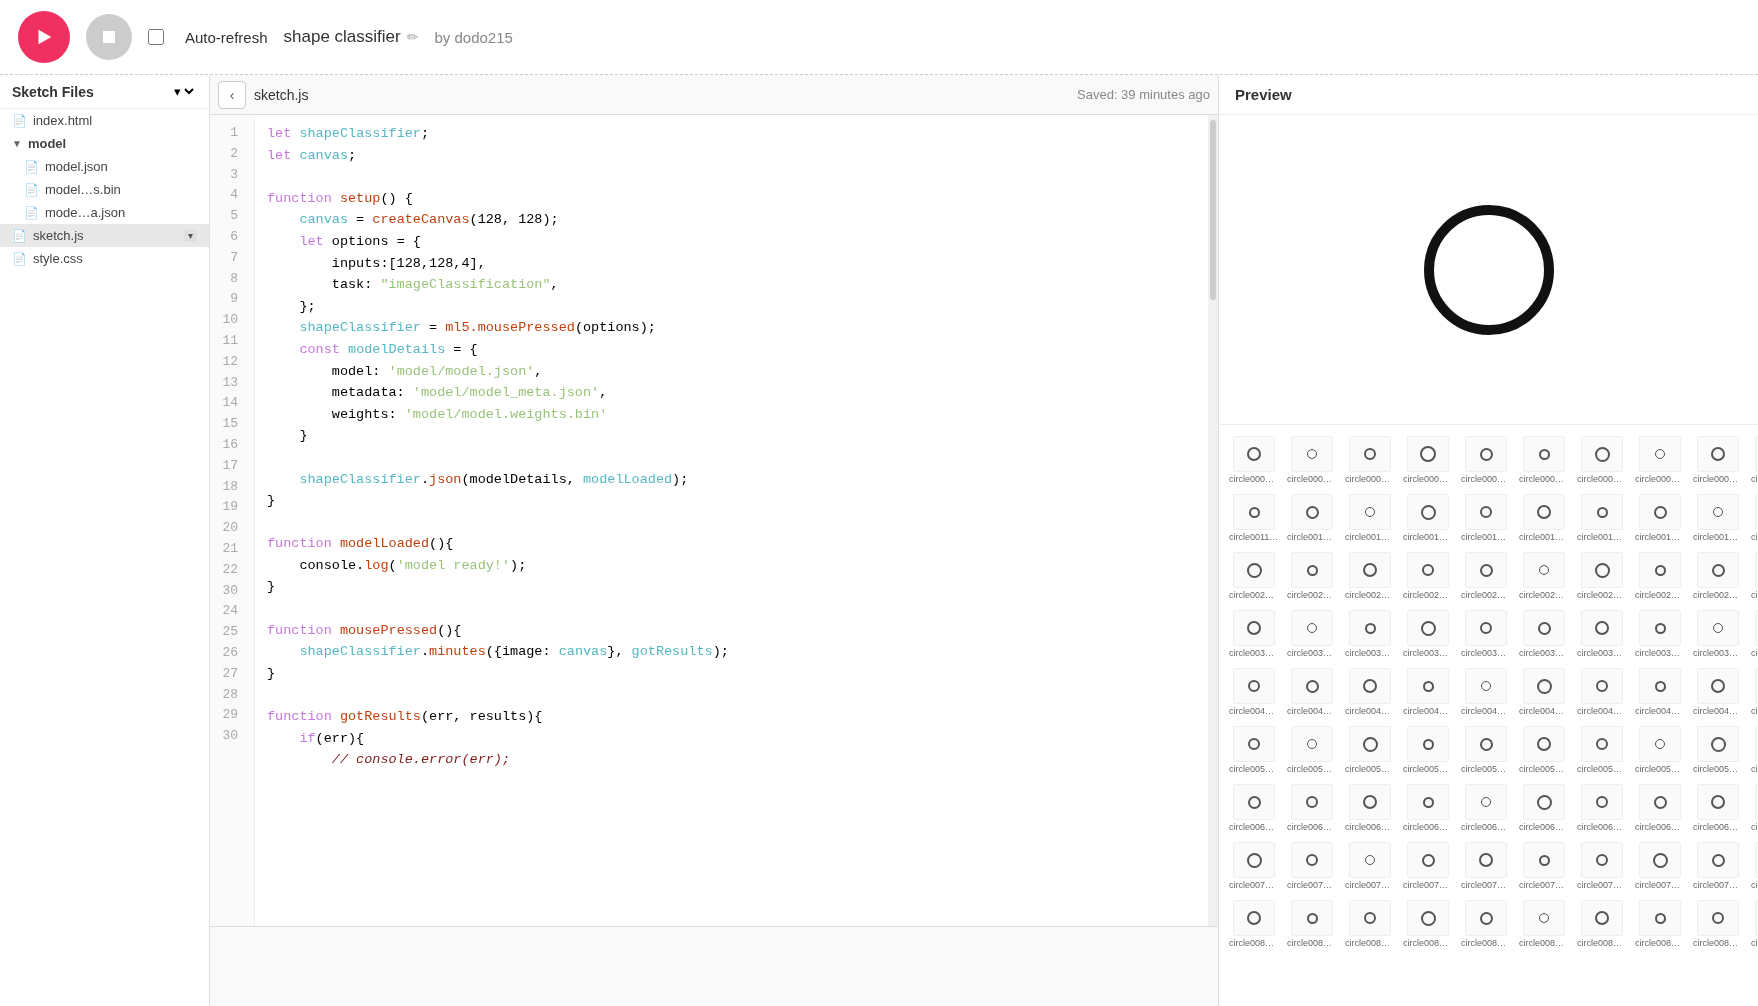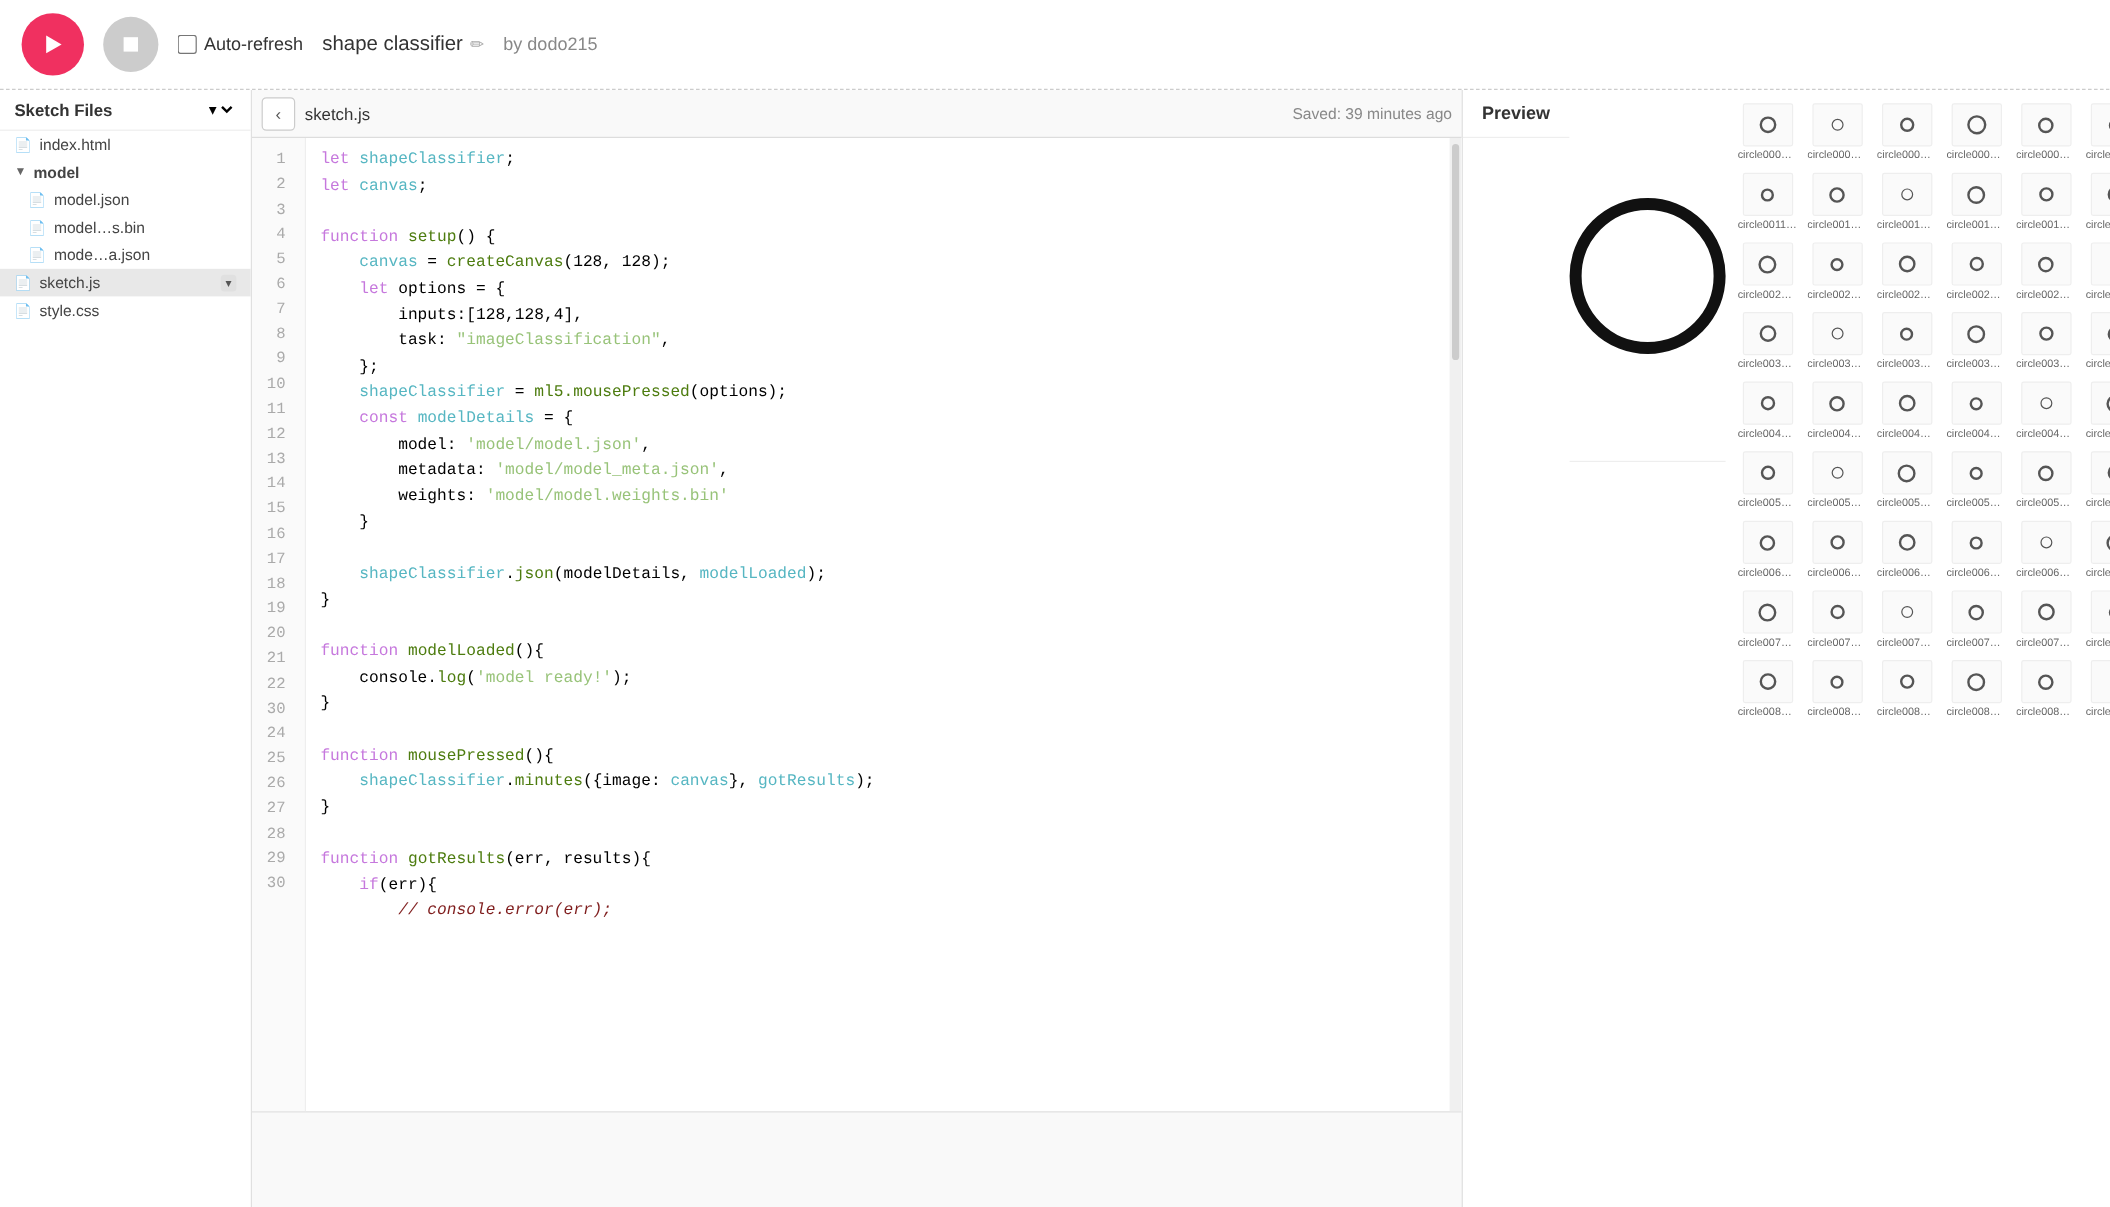--- a/index.html
+++ b/index.html
@@ -27,21 +27,21 @@
     .stop-btn {
       width: 46px; height: 46px;
       border-radius: 50%;
       background: #ccc;
       border: none;
       cursor: pointer;
       display: flex; align-items: center; justify-content: center;
     }
     .stop-btn svg { width: 18px; height: 18px; fill: #fff; }
     .auto-refresh-label {
-      display: flex; gap: 6px;
+      display: flex; gap: 21px;
       font-size: 15px; color: #333;
     }
     .auto-refresh-label input[type=checkbox] { width: 16px; height: 16px; }
     .project-name {
       font-size: 17px; color: #333; font-weight: 500;
       display: flex; align-items: center; gap: 6px;
     }
     .edit-icon { color: #aaa; font-size: 14px; cursor: pointer; }
     .by-author { font-size: 15px; color: #888; }
 
@@ -140,21 +140,21 @@
     .line-numbers div { padding-right: 8px; }
     .code-content {
       flex: 1;
       padding: 8px 12px;
       overflow-x: auto;
       white-space: pre;
     }
 
     
     .kw { color: #c678dd; } 
-    .fn { color: #4d7c0f; } 
+    .fn { color: #c2410c; } 
     .var { color: #56b6c2; } 
     .str { color: #98c379; } 
     .cm { color: #7f1d1d; font-style: italic; }
 
     
     .editor-scrollbar {
       width: 10px;
       background: #f0f0f0;
       flex-shrink: 0;
       position: relative;
@@ -192,20 +192,21 @@
       font-family: 'Courier New', monospace;
       font-size: 13px;
       color: #333;
     }
 
     
     #preview-area {
       width: 540px;
       border-left: 1px solid #ddd;
       display: flex;
+      flex-direction: column;
       flex-shrink: 0;
       overflow: hidden;
     }
     #preview-header {
       padding: 8px 16px;
       font-size: 15px;
       font-weight: 600;
       color: #333;
       border-bottom: 1px solid #eee;
       background: #fff;

